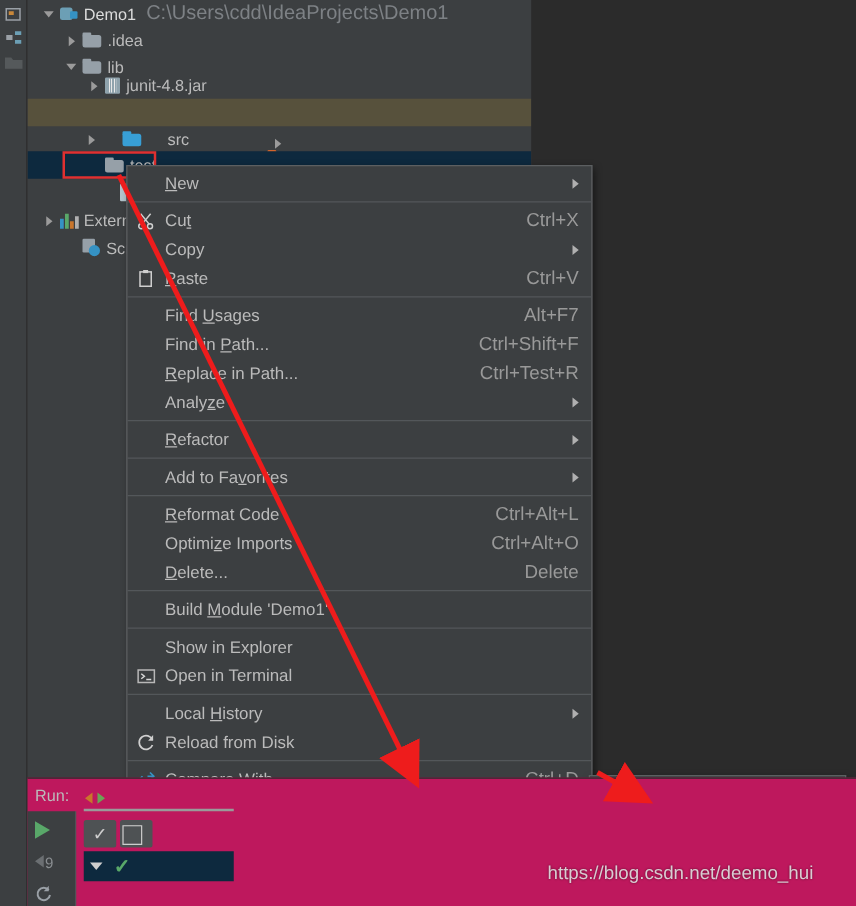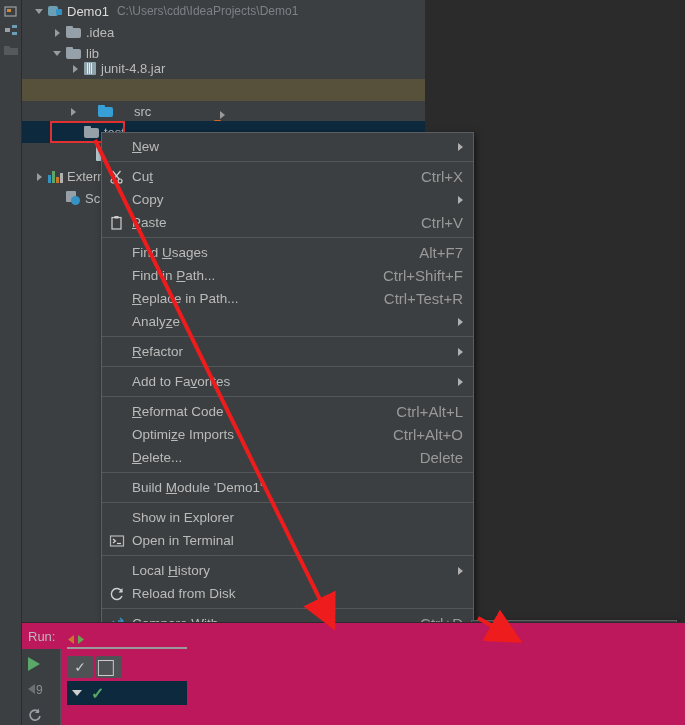--- a/index.html
+++ b/index.html
@@ -54,21 +54,21 @@
   .folder::after {
     content:""; position:absolute; left:0; top:0px; width:7px; height:3px;
     border-radius:1px 1px 0 0;
   }
   .folder.gray::before { background:#96a0a8; } .folder.gray::after { background:#96a0a8; }
   .folder.blue::before { background:#389fd6; } .folder.blue::after { background:#389fd6; }
   .folder.orange::before { background:#d2642c; } .folder.orange::after { background:#d2642c; }
 
   .rowtext { font-size:13px; color:#bbbbbb; }
   .rowtext.bold { font-weight:normal; color:#dcdcdc; }
-  .rowpath { font-size:12px; color:#7d8185; margin-left:8px; }
+  .rowpath { font-size:16px; color:#7d8185; margin-left:8px; }
 
   .jaricon {
     width:12px; height:13px; flex:0 0 12px; margin-right:5px;
     background:#8fa3ad; border-radius:1px; position:relative;
   }
   .jaricon::after {
     content:""; position:absolute; left:3px; top:1px; width:6px; height:11px;
     background:repeating-linear-gradient(90deg,#e8e8e8 0 1px,#8fa3ad 1px 2px);
   }
   .filicon {
@@ -496,14 +496,15 @@
   <svg class="arrows">
     <defs>
       <marker id="ah" markerWidth="9" markerHeight="9" refX="6" refY="4.5" orient="auto">
         <path d="M0,0 L9,4.5 L0,9 Z" fill="#ee1c1c"></path>
       </marker>
     </defs>
     <line x1="95" y1="140" x2="330" y2="620" stroke="#ee1c1c" stroke-width="4" marker-end="url(#ah)"></line>
     <line x1="478" y1="618" x2="512" y2="637" stroke="#ee1c1c" stroke-width="4" marker-end="url(#ah)"></line>
   </svg>
 
+  <div class="watermark">https://blog.csdn.net/deemo_hui</div>
 
 </div>
 
 </body></html>

